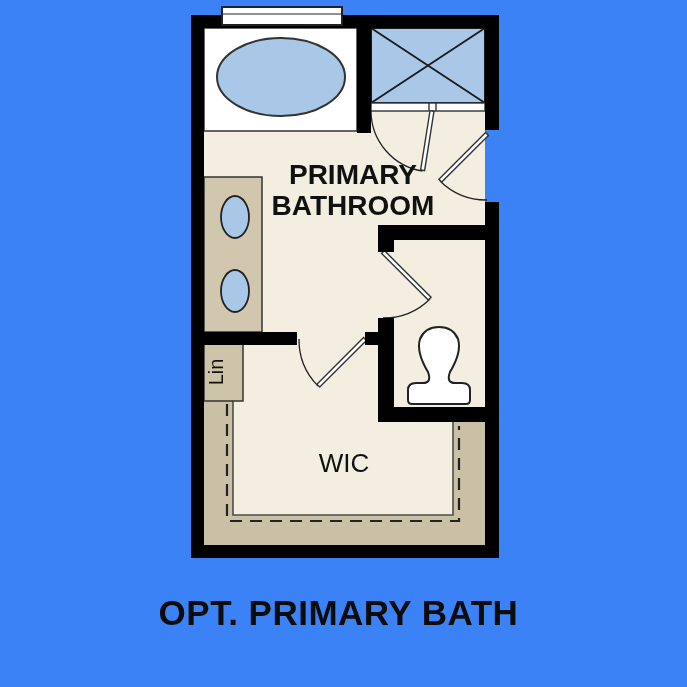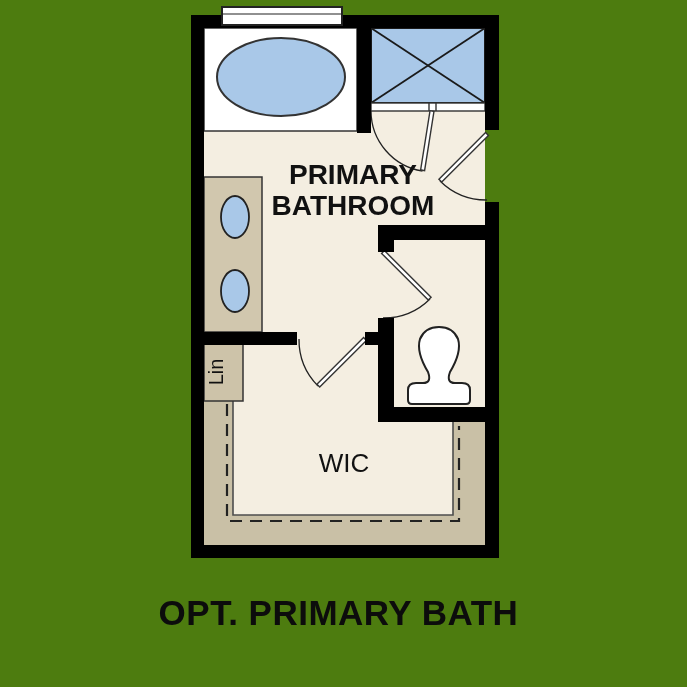--- a/index.html
+++ b/index.html
@@ -8,21 +8,21 @@
     width: 687px;
     height: 687px;
     background: #ffffff;
     font-family: "Liberation Sans", sans-serif;
     overflow: hidden;
   }
   .stage {
     position: relative;
     width: 687px;
     height: 687px;
-    background: #4d7c0f;
+    background: #3b82f6;
   }
   svg.plan {
     position: absolute;
     left: 0;
     top: 0;
   }
   .caption {
     position: absolute;
     left: 0;
     top: 594px;

